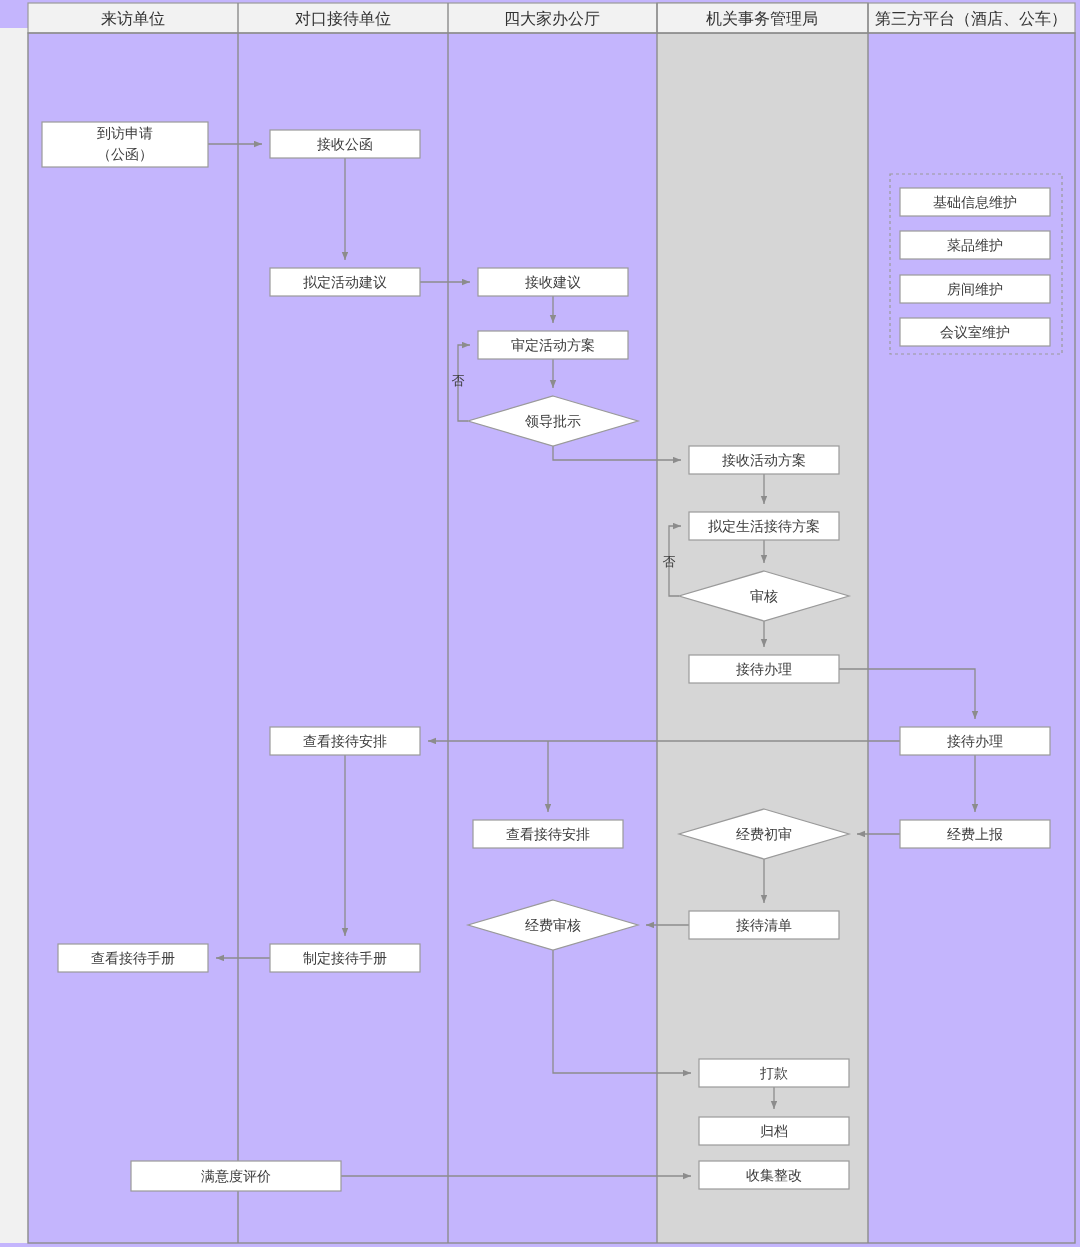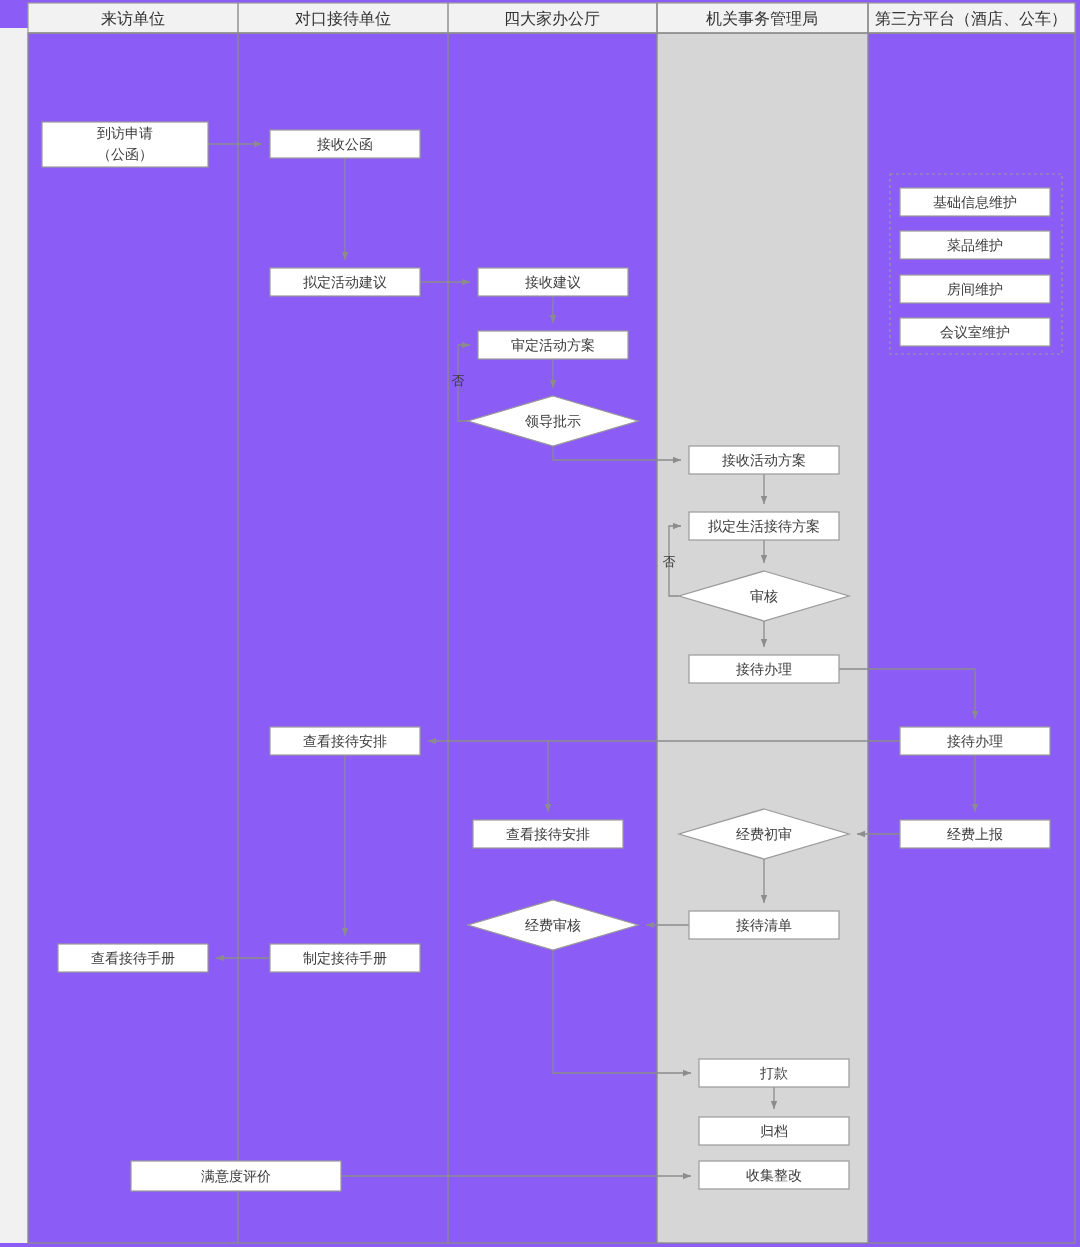--- a/index.html
+++ b/index.html
@@ -1,17 +1,17 @@
 <!DOCTYPE html>
 <html><head>
 <meta charset="utf-8">
 <style>
   html,body{margin:0;padding:0;background:#ffffff;}
   body{font-family:"DejaVu Sans","Liberation Sans",sans-serif;}
-  #stage{position:relative;width:1080px;height:1247px;background:#8b5cf6;overflow:hidden;}
+  #stage{position:relative;width:1080px;height:1247px;background:#c4b5fd;overflow:hidden;}
   svg{position:absolute;left:0;top:0;width:1080px;height:1247px;}
   .hdr-text{font-size:16px;fill:#333;text-anchor:middle;dominant-baseline:middle;}
   .node-text{font-size:14px;fill:#3b3b3b;text-anchor:middle;dominant-baseline:middle;}
   .small-text{font-size:13px;fill:#3b3b3b;text-anchor:middle;dominant-baseline:middle;}
   .box{fill:#ffffff;stroke:#9a9a9a;stroke-width:1.2;}
   .diamond{fill:#ffffff;stroke:#9a9a9a;stroke-width:1.2;}
   .lane-fill{fill:#d6d6d6;}
   .lane-line{stroke:#8c8c8c;stroke-width:1.4;fill:none;}
   .hdr-bg{fill:#f2f2f2;stroke:#9a9a9a;stroke-width:1.2;}
   .edge{stroke:#8c8c8c;stroke-width:1.3;fill:none;}

